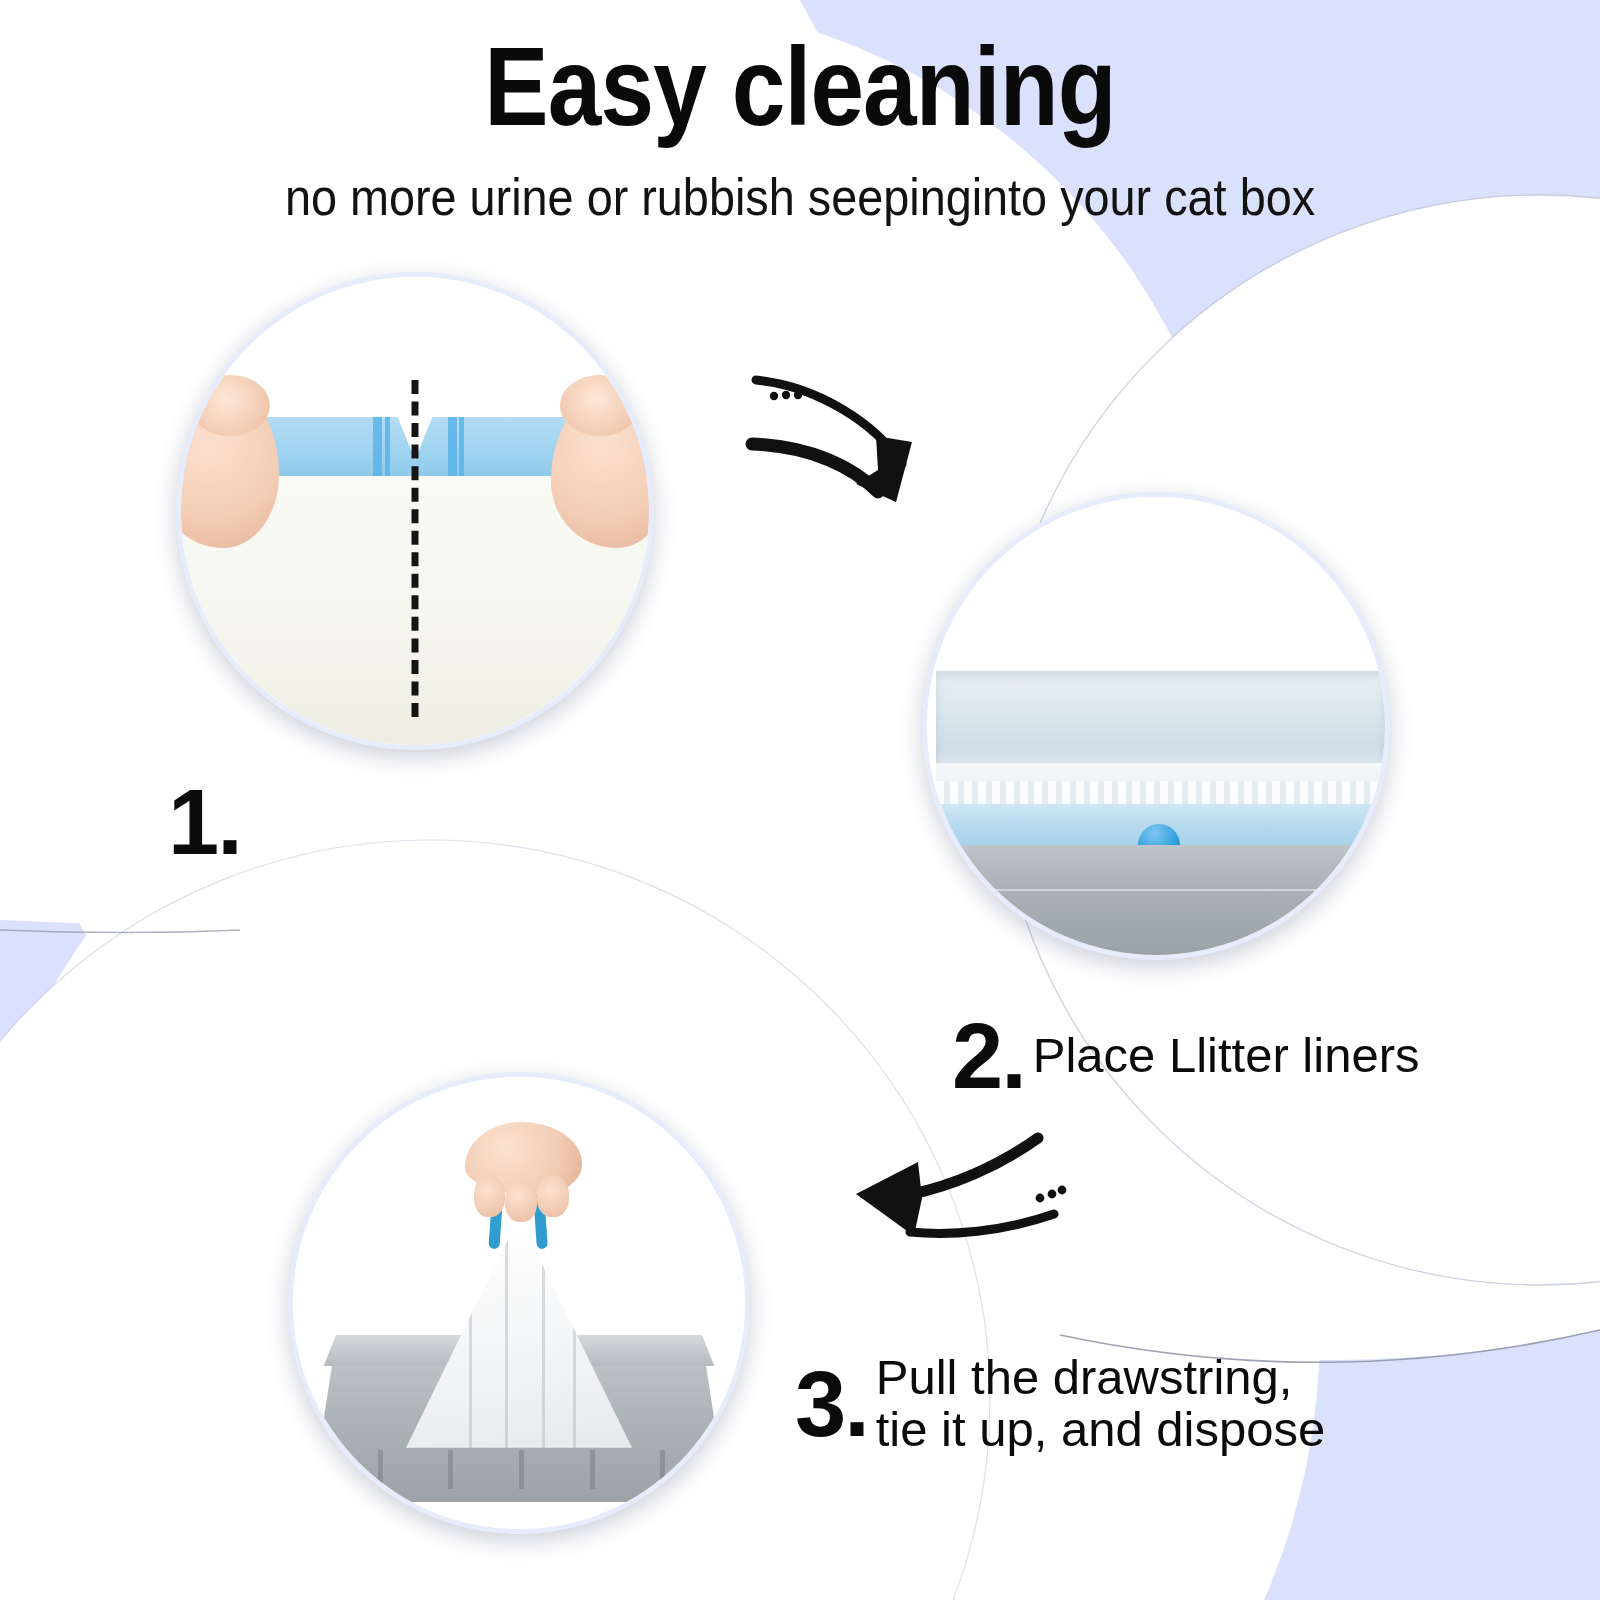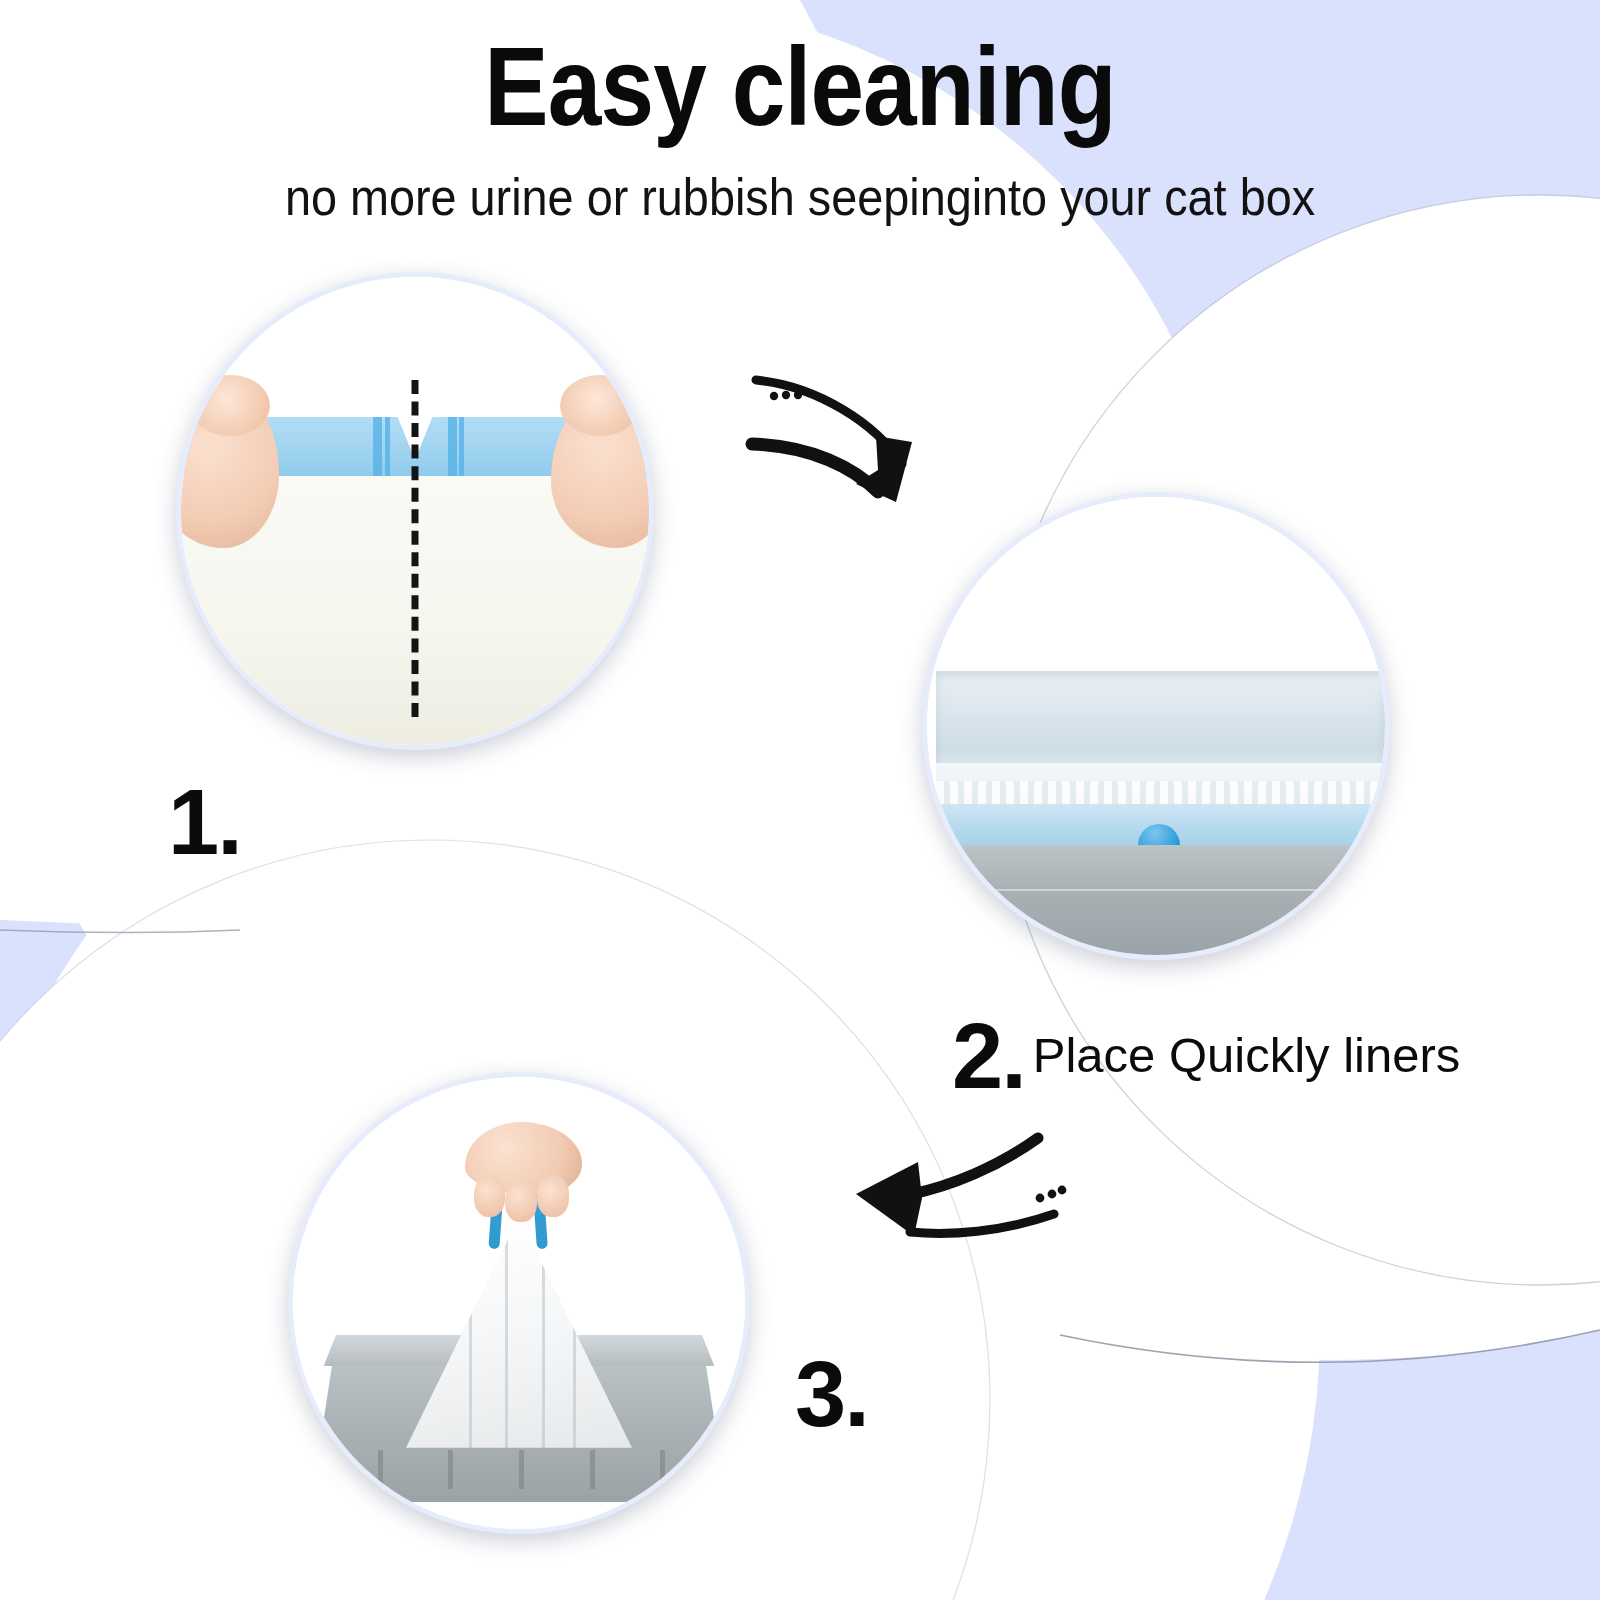--- a/index.html
+++ b/index.html
@@ -386,21 +386,21 @@
     </div>
   </div>
 
   <div class="caption cap-1">
     <span class="step-num">1.</span>
   </div>
 
   <div class="caption cap-2">
     <span class="step-num">2.</span>
     <span class="step-text">
-      <span class="l1">Place Quickly liners</span>
+      <span class="l1">Place Llitter liners</span>
     </span>
   </div>
 
   <svg class="arrow" style="left:826px; top:1124px;" width="242" height="166" viewBox="0 0 242 166" xmlns="http://www.w3.org/2000/svg">
     <path d="M 212 14 C 170 44 124 62 86 70" fill="none" stroke="#111" stroke-width="11" stroke-linecap="round"></path>
     <path d="M 228 90 C 176 108 124 112 84 108" fill="none" stroke="#111" stroke-width="9" stroke-linecap="round"></path>
     <path d="M 92 38 L 96 74 L 88 112 L 30 70 Z" fill="#111"></path>
     <circle cx="214" cy="74" r="4.4" fill="#111"></circle>
     <circle cx="226" cy="70" r="4.4" fill="#111"></circle>
     <circle cx="236" cy="66" r="4.4" fill="#111"></circle>
@@ -431,15 +431,19 @@
 
       <div class="c3-hand"></div>
       <div class="c3-finger" style="left:40%; top:22%;"></div>
       <div class="c3-finger" style="left:47%; top:23%;"></div>
       <div class="c3-finger" style="left:54%; top:22%;"></div>
     </div>
   </div>
 
   <div class="caption cap-3">
     <span class="step-num">3.</span>
+    <span class="step-text">
+      <span class="l1">Pull the drawstring,</span>
+      <span class="l2">tie it up, and dispose</span>
+    </span>
   </div>
 
 </div>
 
 </body></html>

